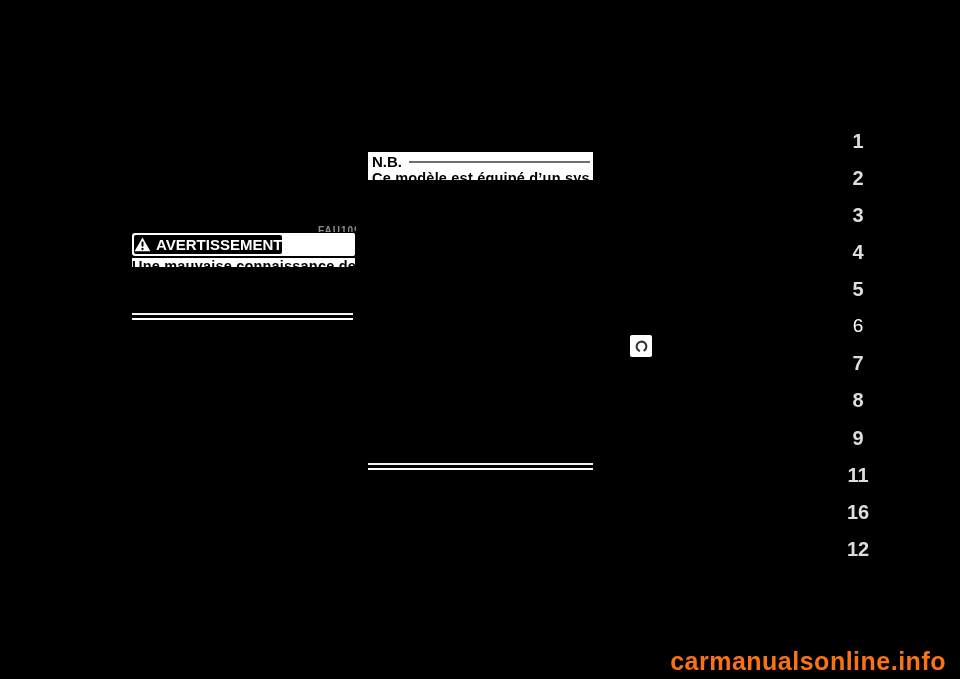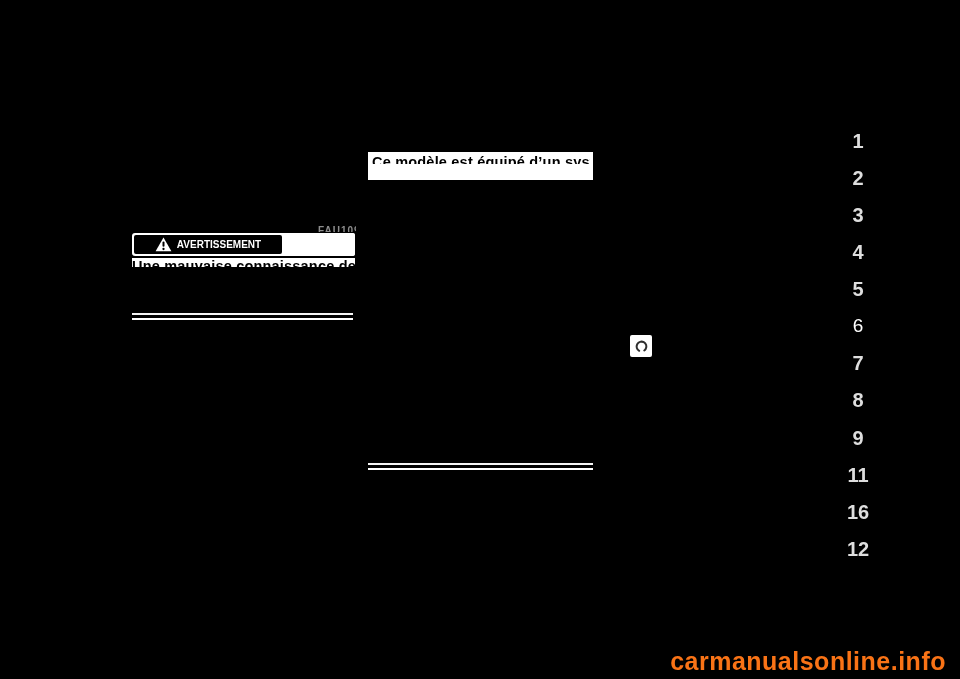--- a/index.html
+++ b/index.html
@@ -20,21 +20,21 @@
   .warning-box{
     position:absolute;left:132px;top:233px;width:223px;height:23px;
     background:#ffffff;border-radius:3px;
     display:flex;align-items:stretch;padding:0;box-sizing:border-box;
   }
   .warning-label{
     margin:2px;flex:0 0 148px;background:#000000;border-radius:2px;
     display:flex;align-items:center;justify-content:center;gap:5px;
   }
   .warning-label .wtxt{
-    color:#ffffff;font-weight:bold;font-size:10px;letter-spacing:0;
+    color:#ffffff;font-weight:bold;font-size:15px;letter-spacing:0;
     line-height:1;white-space:nowrap;
   }
   .warn-tri{display:block;}
   .warning-spacer{flex:1;background:#ffffff;border-radius:2px;}
 
   .clip-strip{
     position:absolute;overflow:hidden;background:#ffffff;
   }
   .clip-strip .cliptext{
     display:block;color:#000;font-weight:bold;font-size:14.5px;
@@ -112,20 +112,24 @@
     <div class="warning-spacer"></div>
   </div>
 
   <div class="clip-strip warning-clip">
     <span class="cliptext">Une mauvaise connaissance des com-</span>
   </div>
 
   <div class="rule-double rule-left"></div>
 
   <div class="note-box">
+    <div class="note-head">
+      <span class="note-label">N.B.</span>
+      <span class="note-rule"></span>
+    </div>
     <div class="note-clip">
       <span class="cliptext">Ce modèle est équipé d’un système</span>
     </div>
   </div>
 
   <div class="rule-double rule-mid"></div>
 
   <div class="immo-chip">
     <svg width="17" height="17" viewBox="0 0 22 22">
       <circle cx="11" cy="11" r="6.3" fill="none" stroke="#2e2e2e" stroke-width="2.6" stroke-dasharray="32 8" stroke-linecap="round" transform="rotate(118 11 11)"></circle>

